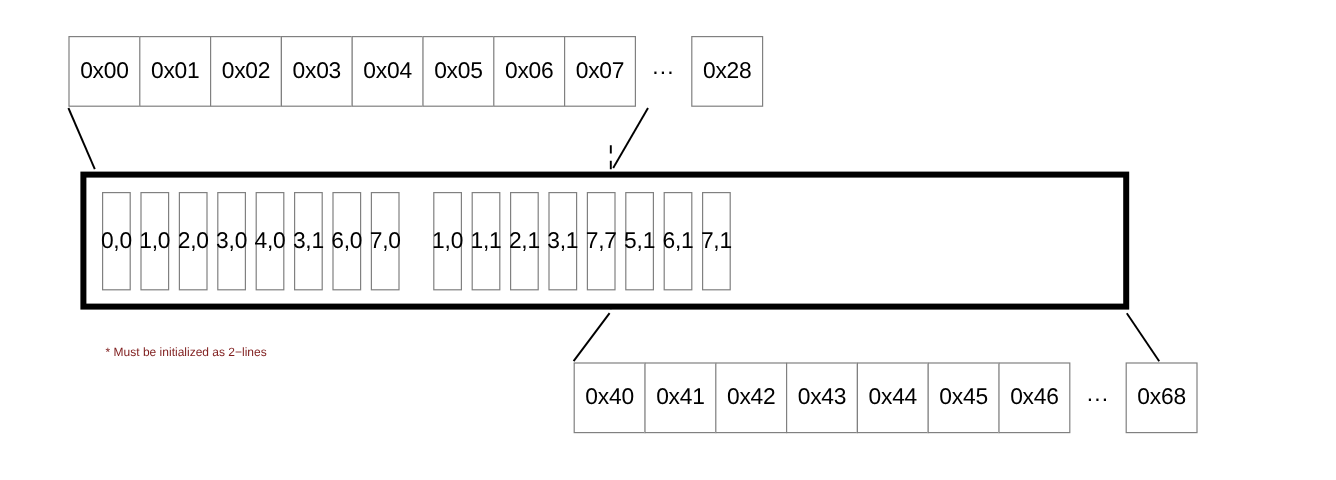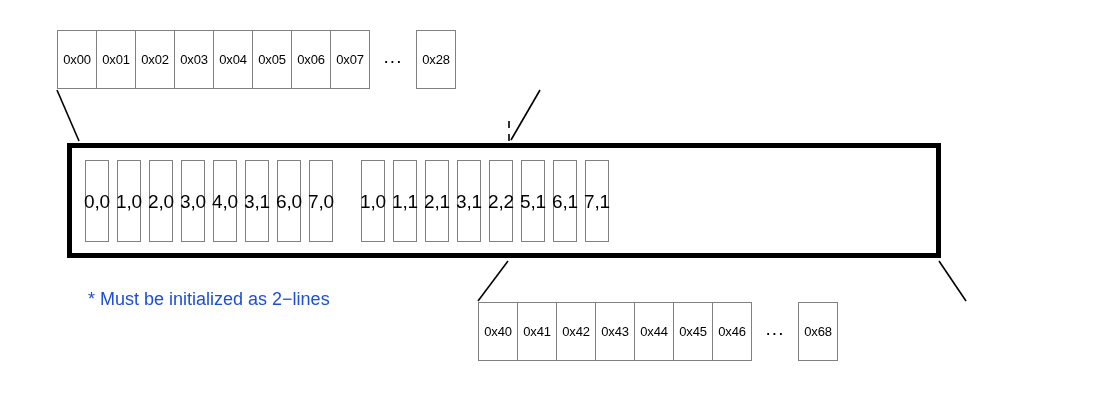--- a/index.html
+++ b/index.html
@@ -31,28 +31,28 @@
   .addr-row {
     position: absolute;
     display: flex;
     align-items: flex-start;
   }
   .addr-group {
     display: flex;
   }
   .addr-cell {
     box-sizing: border-box;
-    width: 40px;
+    width: 60px;
     height: 59px;
     border: 1px solid #808080;
     background: #ffffff;
     display: flex;
     align-items: center;
     justify-content: center;
-    font-size: 13px;
+    font-size: 19px;
     line-height: 1;
     letter-spacing: -0.2px;
     color: #000000;
   }
   .addr-group .addr-cell + .addr-cell {
     margin-left: -1px;
   }
   .ellipsis {
     width: 46px;
     height: 59px;
@@ -105,22 +105,22 @@
   }
   .slot:last-child {
     margin-right: 0;
   }
 
   
   #footnote {
     position: absolute;
     left: 88px;
     top: 289px;
-    font-size: 18px;
-    color: #1d4ed8;
+    font-size: 10px;
+    color: #7f1d1d;
     white-space: nowrap;
   }
 </style>
 </head>
 <body>
 
 <div id="canvas">
 
   <svg id="wires" viewBox="0 0 1113 400" xmlns="http://www.w3.org/2000/svg">
 
@@ -157,21 +157,21 @@
     <div class="slot">2,0</div>
     <div class="slot">3,0</div>
     <div class="slot">4,0</div>
     <div class="slot">3,1</div>
     <div class="slot">6,0</div>
     <div class="slot" style="margin-right:28px;">7,0</div>
     <div class="slot">1,0</div>
     <div class="slot">1,1</div>
     <div class="slot">2,1</div>
     <div class="slot">3,1</div>
-    <div class="slot">2,2</div>
+    <div class="slot">7,7</div>
     <div class="slot">5,1</div>
     <div class="slot">6,1</div>
     <div class="slot">7,1</div>
   </div>
 
   <div id="footnote">* Must be initialized as 2−lines</div>
 
   <div class="addr-row" id="bottom-row" style="left:478px; top:302px;">
     <div class="addr-group">
       <div class="addr-cell">0x40</div>

